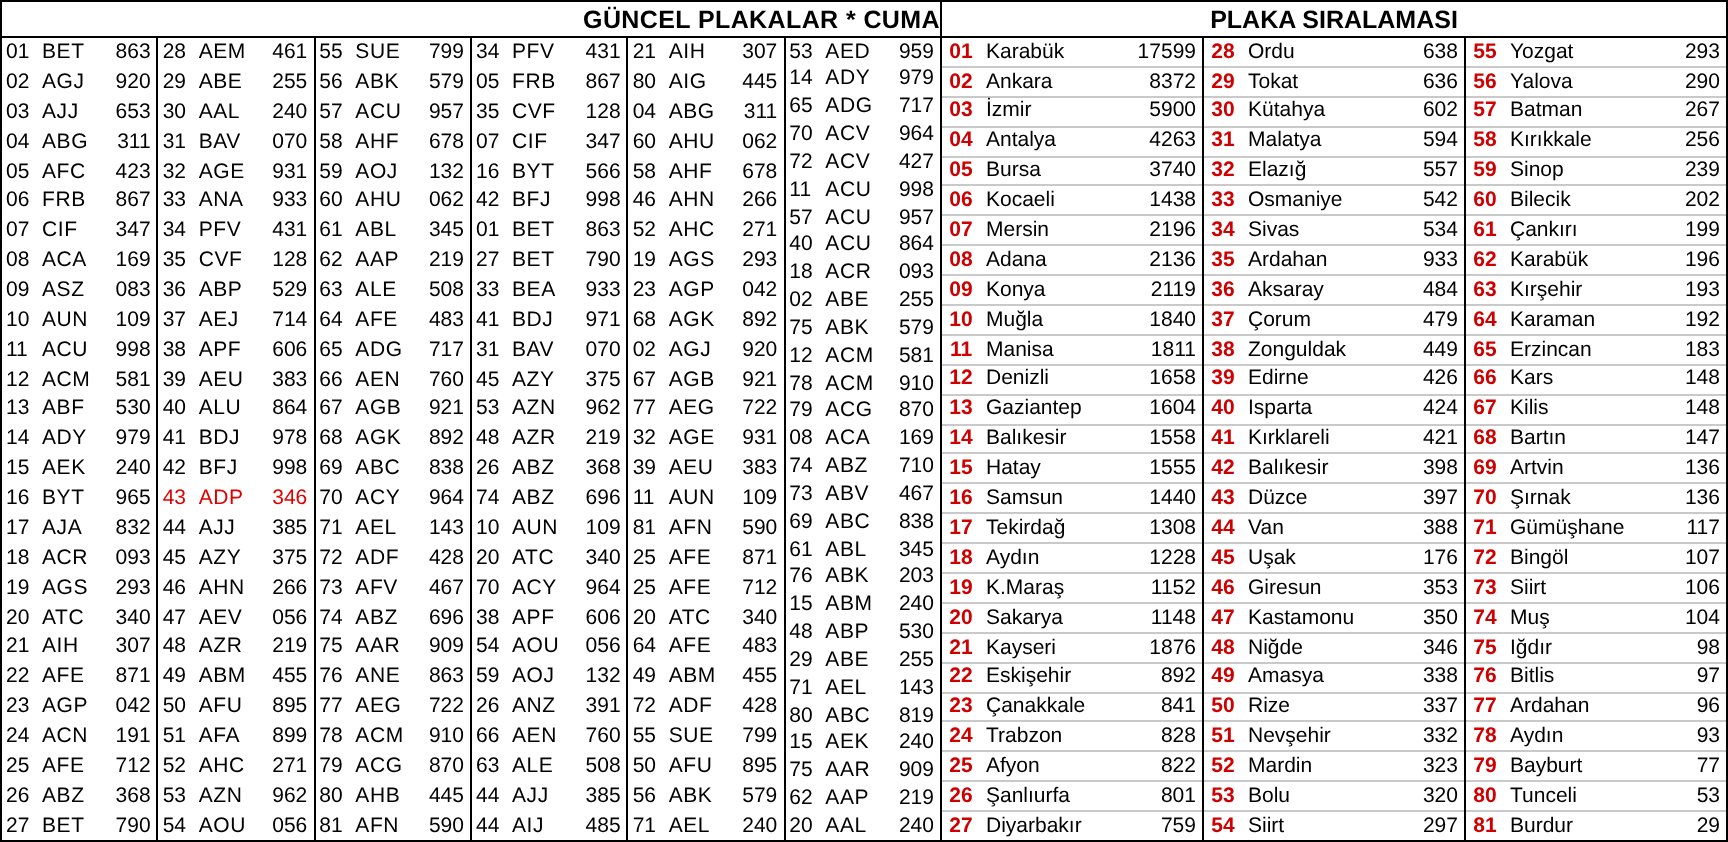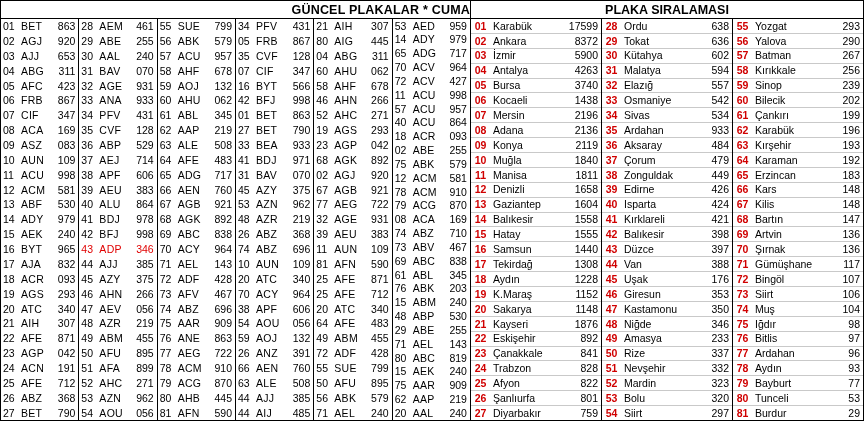--- a/index.html
+++ b/index.html
@@ -1119,21 +1119,21 @@
               <span class="rpop">350</span>
             </div>
             <div class="rrow">
               <span class="rno">48</span>
               <span class="rname">Niğde</span>
               <span class="rpop">346</span>
             </div>
             <div class="rrow">
               <span class="rno">49</span>
               <span class="rname">Amasya</span>
-              <span class="rpop">233</span>
+              <span class="rpop">338</span>
             </div>
             <div class="rrow">
               <span class="rno">50</span>
               <span class="rname">Rize</span>
               <span class="rpop">337</span>
             </div>
             <div class="rrow">
               <span class="rno">51</span>
               <span class="rname">Nevşehir</span>
               <span class="rpop">332</span>

